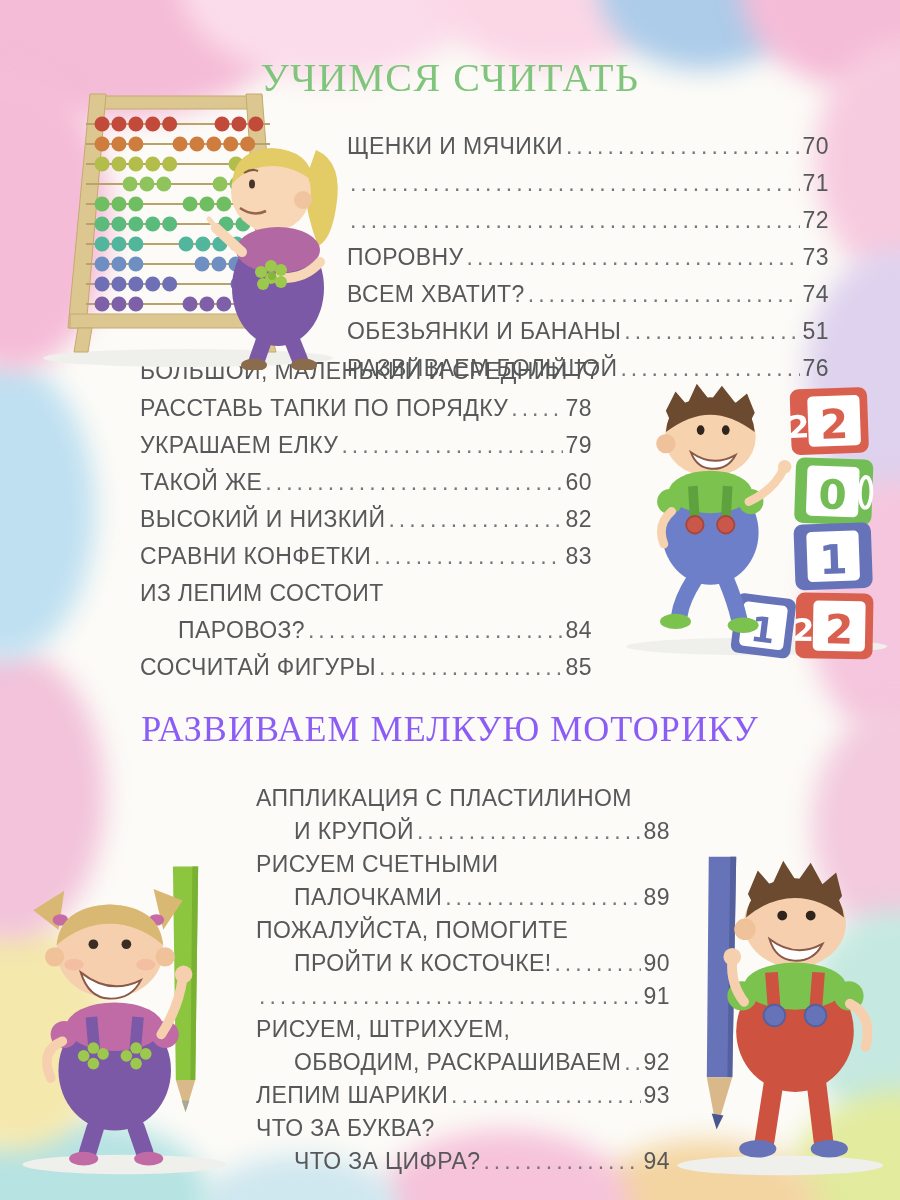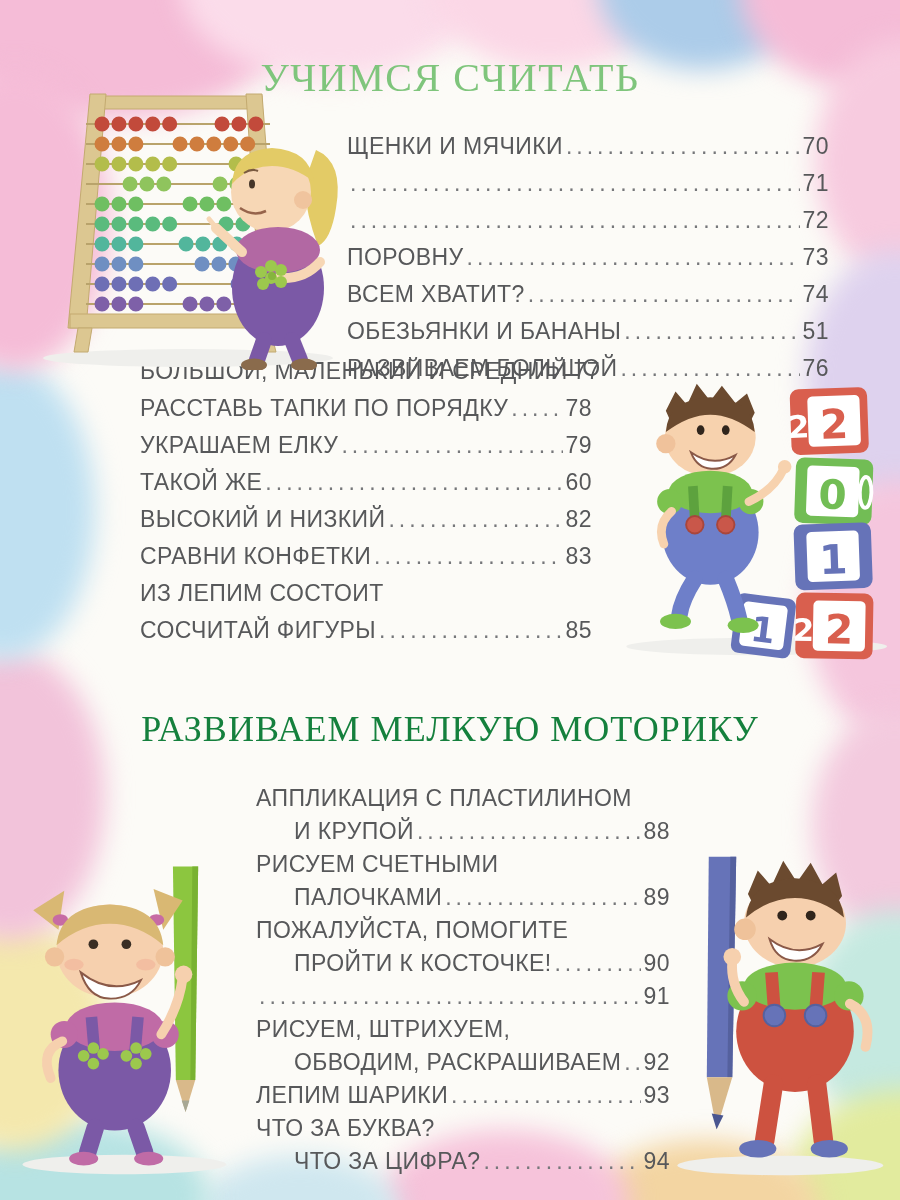--- a/index.html
+++ b/index.html
@@ -4,21 +4,21 @@
 <style>
   html,body{margin:0;padding:0;}
   .page{position:relative;width:900px;height:1200px;background:#fcfbf7;overflow:hidden;
         font-family:"Liberation Sans",sans-serif;}
   .cloud{position:absolute;border-radius:50%;filter:blur(13px);z-index:0;}
   .layer{position:absolute;inset:0;z-index:1;padding-left:43px;}
 
   .toc-title{position:absolute;left:0;width:900px;text-align:center;
              font-family:"Liberation Serif","DejaVu Serif",serif;font-weight:400;}
   #title1{top:54px;font-size:40px;color:#7fc57c;letter-spacing:1.5px;}
-  #title2{top:708px;font-size:36px;color:#15803d;letter-spacing:1px;}
+  #title2{top:708px;font-size:36px;color:#8b5cf6;letter-spacing:1px;}
 
   .toc{position:absolute;color:#57585a;font-size:23px;letter-spacing:.4px;}
   #list1{top:128px;left:347px;width:482px;}
   #list2{top:353px;left:140px;width:452px;}
   #list3{top:782px;left:233px;width:414px;margin-left:23px;}
   .row{display:flex;align-items:baseline;height:37px;line-height:37px;}
   #list3 .row{height:33px;line-height:33px;}
   .lbl{white-space:nowrap;}
   .dots{flex:1;overflow:hidden;white-space:nowrap;color:#76777a;letter-spacing:4px;margin:0 3px;}
   .dots::before{content:"..........................................................................";}
@@ -124,20 +124,25 @@
           <span class="pg">82</span>
         </div>
       <div class="row">
           <span class="lbl">СРАВНИ КОНФЕТКИ</span>
           <span class="dots"></span>
           <span class="pg">83</span>
         </div>
       <div class="entry2">
         <div class="row">
             <span class="lbl">ИЗ ЛЕПИМ СОСТОИТ</span>
+          </div>
+        <div class="row line2">
+            <span class="lbl">ПАРОВОЗ?</span>
+            <span class="dots"></span>
+            <span class="pg">84</span>
           </div>
       </div>
       <div class="row">
           <span class="lbl">СОСЧИТАЙ ФИГУРЫ</span>
           <span class="dots"></span>
           <span class="pg">85</span>
         </div>
     </div>
 
     <div class="toc-title" id="title2">РАЗВИВАЕМ МЕЛКУЮ МОТОРИКУ</div>

